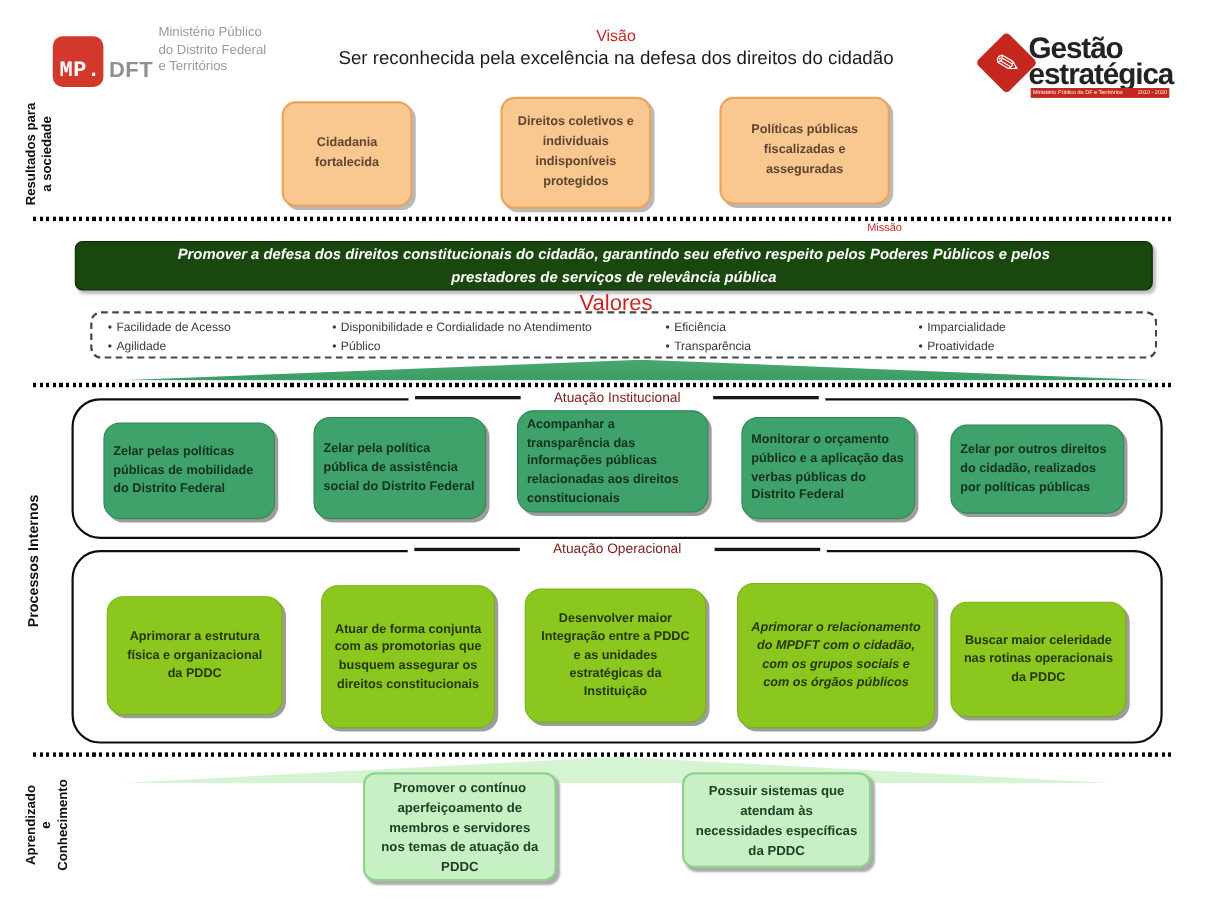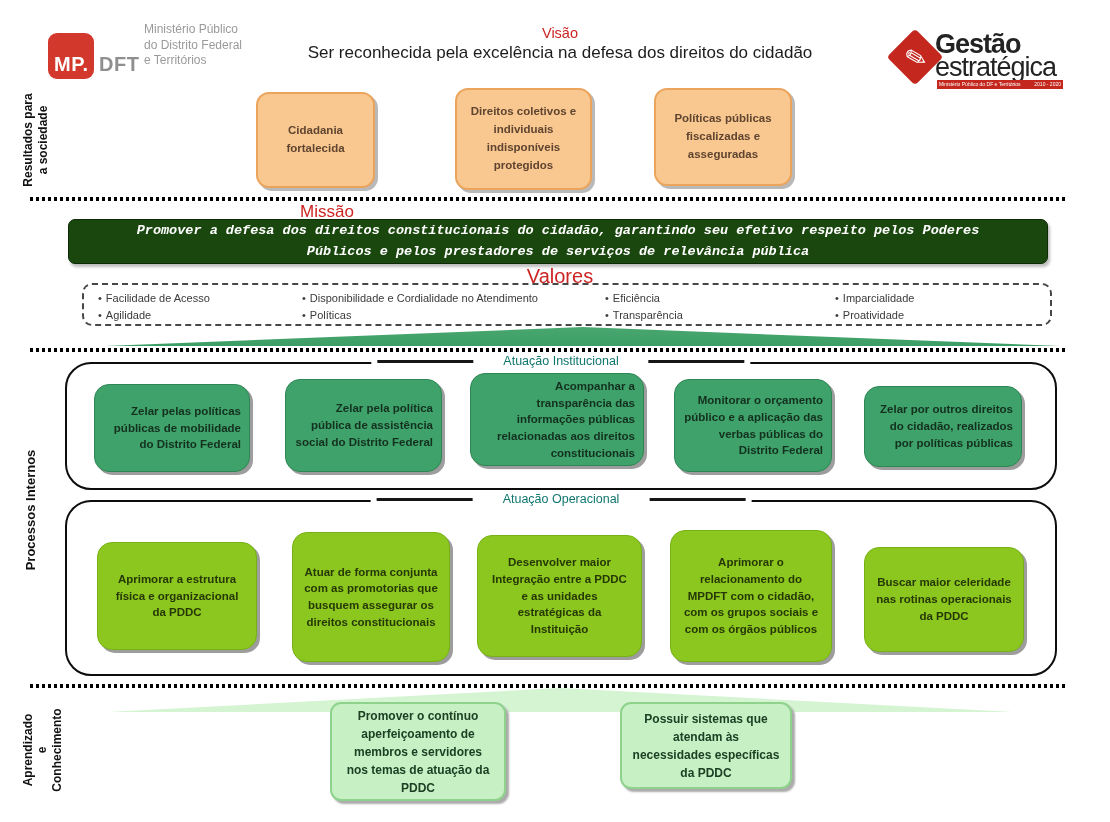--- a/index.html
+++ b/index.html
@@ -1,88 +1,88 @@
 <!DOCTYPE html>
 <html><head>
 <meta charset="utf-8">
 <style>
   html,body{margin:0;padding:0;background:#fff;}
   body{font-family:"Liberation Sans","DejaVu Sans",sans-serif;}
   #page{position:relative;width:1110px;height:822px;background:#fff;overflow:hidden;}
 
   
   .mp-square{position:absolute;left:48px;top:33px;width:46px;height:46px;background:#d2382b;border-radius:9px;}
-  .mp-txt{position:absolute;left:54px;top:53px;font-size:20px;font-weight:bold;color:#fff;letter-spacing:.5px;}
+  .mp-txt{position:absolute;left:54px;top:53px;font-size:20px;font-weight:bold;color:#fff;letter-spacing:.5px;font-family:Liberation Mono, monospace;}
   .dft-txt{position:absolute;left:99px;top:53px;font-size:20px;font-weight:bold;color:#8f8f8f;letter-spacing:.5px;}
   .org-txt{position:absolute;left:144px;top:22px;font-size:12px;line-height:1.3;color:#9a9a9a;white-space:pre-line;}
 
   .vision-label{position:absolute;left:300px;top:25px;width:520px;text-align:center;font-size:14.5px;color:#cc2423;}
   .vision-text{position:absolute;left:215px;top:43px;width:690px;text-align:center;font-size:17px;color:#1c1c1c;}
 
   .gestao{position:absolute;left:893px;top:33px;width:176px;height:54px;}
   .gestao-diamond{position:absolute;left:2px;top:4px;width:40px;height:40px;background:#c3271d;transform:rotate(45deg);border-radius:4px;}
   .gestao-pencil{position:absolute;left:6px;top:8px;width:34px;height:34px;color:#fff;font-size:26px;line-height:34px;text-align:center;transform:rotate(-15deg);}
   .gestao-text{position:absolute;left:42px;top:0px;line-height:.86;color:#232323;}
   .gestao-text .l1{font-size:27px;font-weight:bold;letter-spacing:-1px;}
-  .gestao-text .l2{font-size:27px;font-weight:normal;letter-spacing:-1px;}
+  .gestao-text .l2{font-size:27px;font-weight:bold;letter-spacing:-1px;}
   .gestao-strip{position:absolute;left:44px;top:47px;width:126px;height:9px;background:#c3271d;color:#fff;font-size:5px;line-height:9px;display:flex;justify-content:space-between;padding:0 2px;box-sizing:border-box;white-space:nowrap;overflow:hidden;}
 
   
   .persp{position:absolute;font-weight:bold;color:#111;text-align:center;transform:rotate(-90deg);white-space:pre-line;}
   .persp-results{left:-22px;top:120px;width:125px;height:40px;font-size:12px;line-height:1.25;}
   .persp-internal{left:-48px;top:498px;width:165px;height:24px;font-size:13px;}
   .persp-learning{left:-14px;top:727px;width:115px;height:46px;font-size:12px;line-height:1.2;}
 
   
   .dots{position:absolute;left:30px;width:1038px;height:4px;background-image:repeating-linear-gradient(90deg,#000 0 3px,transparent 3px 6px);}
   .dots1{top:197px;} .dots2{top:348px;} .dots3{top:684px;}
 
   
   .obox{position:absolute;background:#f9c890;border:2px solid #eba45c;border-radius:13px;box-shadow:3px 3px 0 #b9b9b9;display:flex;align-items:center;justify-content:center;text-align:center;font-size:11.5px;font-weight:600;color:#5f4430;line-height:1.55;padding:6px 10px;box-sizing:border-box;}
   .obox1{left:256px;top:92px;width:119px;height:96px;}
   .obox2{left:455px;top:88px;width:137px;height:102px;}
-  .obox3{left:654px;top:88px;width:138px;height:98px;}
+  .obox3{left:654px;top:88px;width:155px;height:98px;}
 
   
-  .mission-label{position:absolute;left:300px;top:202px;width:520px;text-align:left;font-size:17px;color:#cc2423;}
-  .mission-bar{position:absolute;left:68px;top:219px;width:980px;height:45px;background:#1a470e;border:1px solid #0c2a06;border-radius:7px;box-shadow:2px 3px 3px #bdbdbd;display:flex;align-items:center;justify-content:center;text-align:center;color:#fff;font-size:13.5px;font-weight:bold;font-style:italic;line-height:1.5;padding:0 60px;box-sizing:border-box;font-family:Liberation Mono, monospace;}
+  .mission-label{position:absolute;left:300px;top:202px;width:520px;text-align:right;font-size:10px;color:#cc2423;}
+  .mission-bar{position:absolute;left:68px;top:219px;width:980px;height:45px;background:#1a470e;border:1px solid #0c2a06;border-radius:7px;box-shadow:2px 3px 3px #bdbdbd;display:flex;align-items:center;justify-content:center;text-align:center;color:#fff;font-size:13.5px;font-weight:bold;font-style:italic;line-height:1.5;padding:0 60px;box-sizing:border-box;}
 
   
   .values-label{position:absolute;left:300px;top:265px;width:520px;text-align:center;font-size:20px;color:#cc2423;}
   .values-box{position:absolute;left:82px;top:283px;width:970px;height:43px;border:2px dashed #474747;border-radius:10px;box-sizing:border-box;}
   .vcol{position:absolute;top:5px;font-size:11px;color:#3a3a3a;line-height:1.5;}
   .vcol .vi{white-space:nowrap;}
   .vcol .vb{margin-right:4px;}
   .vcol1{left:14px;} .vcol2{left:218px;} .vcol3{left:521px;} .vcol4{left:731px;margin-left:20px;}
 
   .tri-green{position:absolute;left:105px;top:327px;width:955px;height:19px;background:linear-gradient(180deg,#49a76f,#3c9f66);clip-path:polygon(50% 0,100% 100%,0 100%);}
   .tri-pale{position:absolute;left:108px;top:688px;width:905px;height:24px;background:#cdf2ca;clip-path:polygon(50% 0,100% 100%,0 100%);opacity:.85;}
 
   
   .sect{position:absolute;left:65px;width:992px;border:2px solid #0d0d0d;border-radius:26px;background:#fff;box-sizing:border-box;}
   .sect-inst{top:362px;height:128px;}
   .sect-op{top:500px;height:176px;}
   .sect-title{position:absolute;left:50%;transform:translateX(-50%);top:-10px;background:#fff;display:flex;align-items:center;padding:0 6px;}
   .sect-title .line{width:96px;height:3px;background:#161616;}
-  .sect-title .t{font-size:12.5px;color:#0f766e;margin:0 30px;white-space:nowrap;}
+  .sect-title .t{font-size:12.5px;color:#7f1d1d;margin:0 30px;white-space:nowrap;}
 
   
-  .gbox{position:absolute;background:#3ea26a;border:1px solid #2e8655;border-radius:15px;box-shadow:3px 3px 0 #9d9d9d;display:flex;align-items:center;justify-content:center;text-align:right;font-size:11.5px;font-weight:bold;color:#14301f;line-height:1.45;padding:6px 8px;box-sizing:border-box;}
+  .gbox{position:absolute;background:#3ea26a;border:1px solid #2e8655;border-radius:15px;box-shadow:3px 3px 0 #9d9d9d;display:flex;align-items:center;justify-content:center;text-align:left;font-size:11.5px;font-weight:bold;color:#14301f;line-height:1.45;padding:6px 8px;box-sizing:border-box;}
   .gbox1{left:27px;top:20px;width:156px;height:88px;}
   .gbox2{left:218px;top:15px;width:157px;height:93px;}
   .gbox3{left:403px;top:9px;width:174px;height:93px;}
   .gbox4{left:607px;top:15px;width:158px;height:93px;}
   .gbox5{left:797px;top:22px;width:158px;height:81px;}
 
   
   .lbox{position:absolute;background:#8cc71f;border:1px solid #78b116;border-radius:15px;box-shadow:3px 3px 0 #9d9d9d;display:flex;align-items:center;justify-content:center;text-align:center;font-size:11.5px;font-weight:bold;color:#263806;line-height:1.45;padding:6px 10px;box-sizing:border-box;}
   .lbox1{left:30px;top:40px;width:160px;height:108px;}
   .lbox2{left:225px;top:30px;width:158px;height:130px;}
   .lbox3{left:410px;top:33px;width:165px;height:122px;}
-  .lbox4{left:603px;top:28px;width:162px;height:132px;}
+  .lbox4{left:603px;top:28px;width:180px;height:132px;font-style:italic;}
   .lbox5{left:797px;top:45px;width:160px;height:105px;}
 
   
   .pbox{position:absolute;background:#c8f0c5;border:2px solid #8fd28c;border-radius:11px;box-shadow:3px 3px 2px #ababab;display:flex;align-items:center;justify-content:center;text-align:center;font-size:12px;font-weight:600;color:#1d4024;line-height:1.5;padding:6px 10px;box-sizing:border-box;}
   .pbox1{left:330px;top:702px;width:176px;height:99px;}
   .pbox2{left:620px;top:702px;width:172px;height:87px;}
 </style>
 </head>
 <body>
 
@@ -128,21 +128,21 @@
   <div class="mission-bar">Promover a defesa dos direitos constitucionais do cidadão, garantindo seu efetivo respeito pelos Poderes Públicos e pelos prestadores de serviços de relevância pública</div>
 
   <div class="values-label">Valores</div>
   <div class="values-box">
     <div class="vcol vcol1">
       <div class="vi"><span class="vb">•</span><span>Facilidade de Acesso</span></div>
       <div class="vi"><span class="vb">•</span><span>Agilidade</span></div>
     </div>
     <div class="vcol vcol2">
       <div class="vi"><span class="vb">•</span><span>Disponibilidade e Cordialidade no Atendimento</span></div>
-      <div class="vi"><span class="vb">•</span><span>Políticas</span></div>
+      <div class="vi"><span class="vb">•</span><span>Público</span></div>
     </div>
     <div class="vcol vcol3">
       <div class="vi"><span class="vb">•</span><span>Eficiência</span></div>
       <div class="vi"><span class="vb">•</span><span>Transparência</span></div>
     </div>
     <div class="vcol vcol4">
       <div class="vi"><span class="vb">•</span><span>Imparcialidade</span></div>
       <div class="vi"><span class="vb">•</span><span>Proatividade</span></div>
     </div>
   </div>

